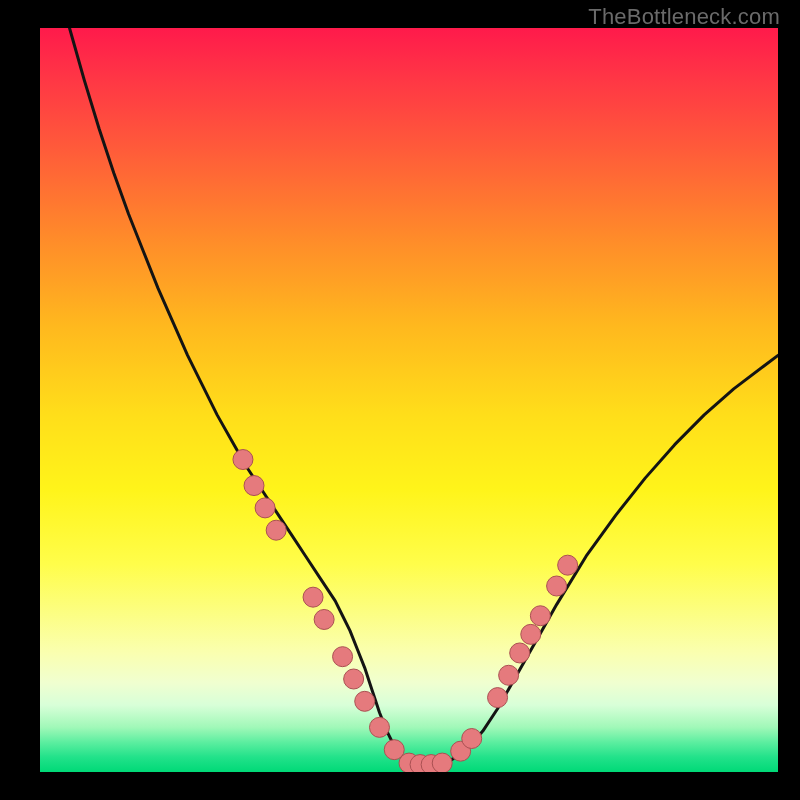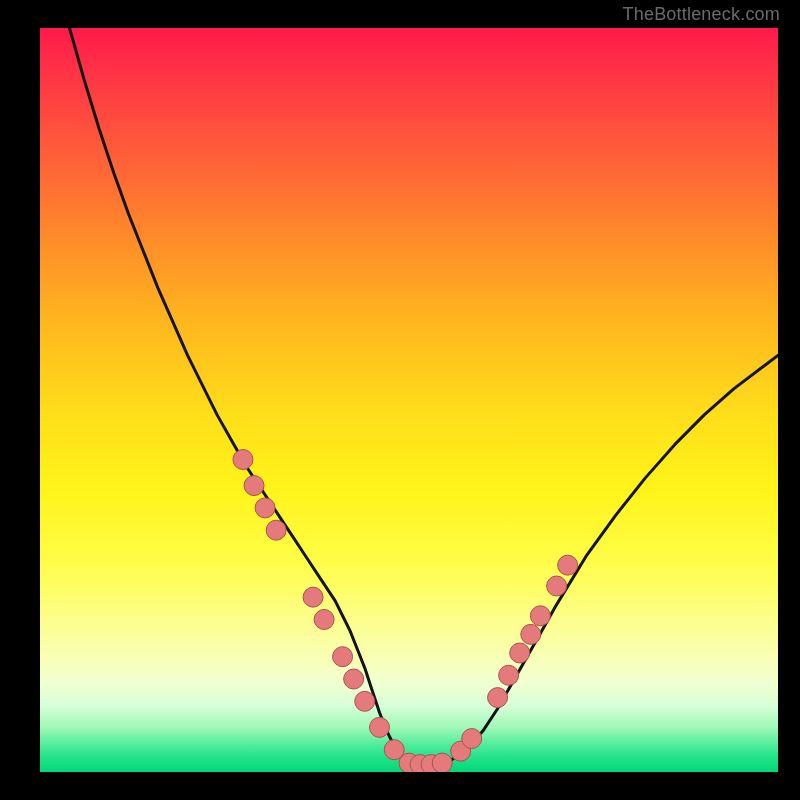--- a/index.html
+++ b/index.html
@@ -57,21 +57,21 @@
     left: 0;
     top: 0;
     width: 738px;
     height: 744px;
   }
   .watermark {
     position: absolute;
     top: 4px;
     right: 20px;
     color: #6a6a6a;
-    font-size: 18px;
+    font-size: 22px;
     font-weight: 500;
     letter-spacing: 0.2px;
   }
 </style>
 </head>
 <body>
 
 <div class="frame">
   <div class="plot-area">
     <div class="gradient"></div>

